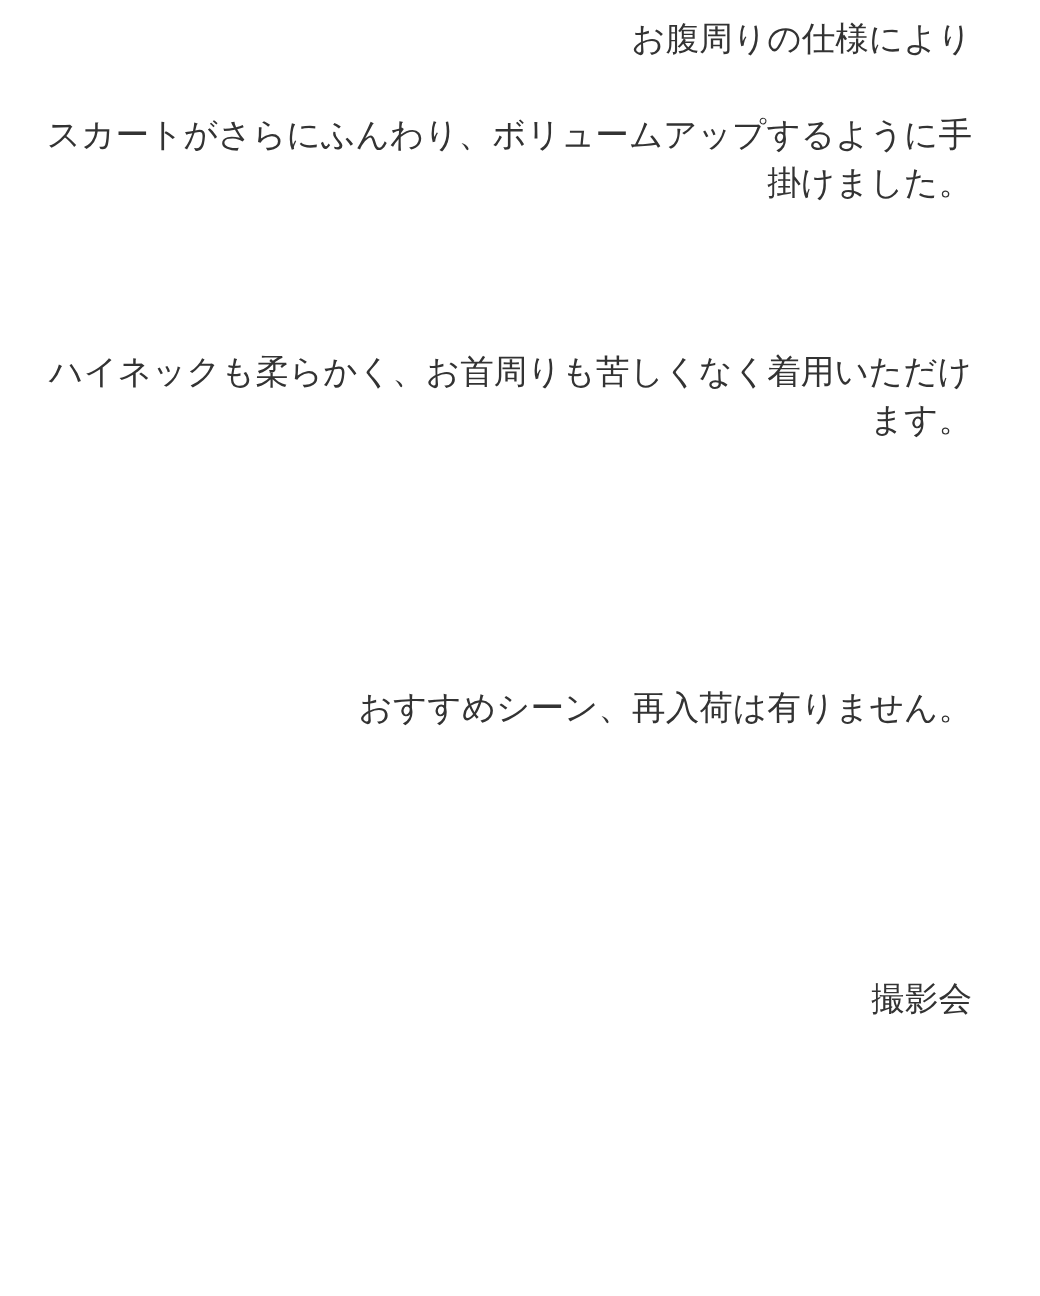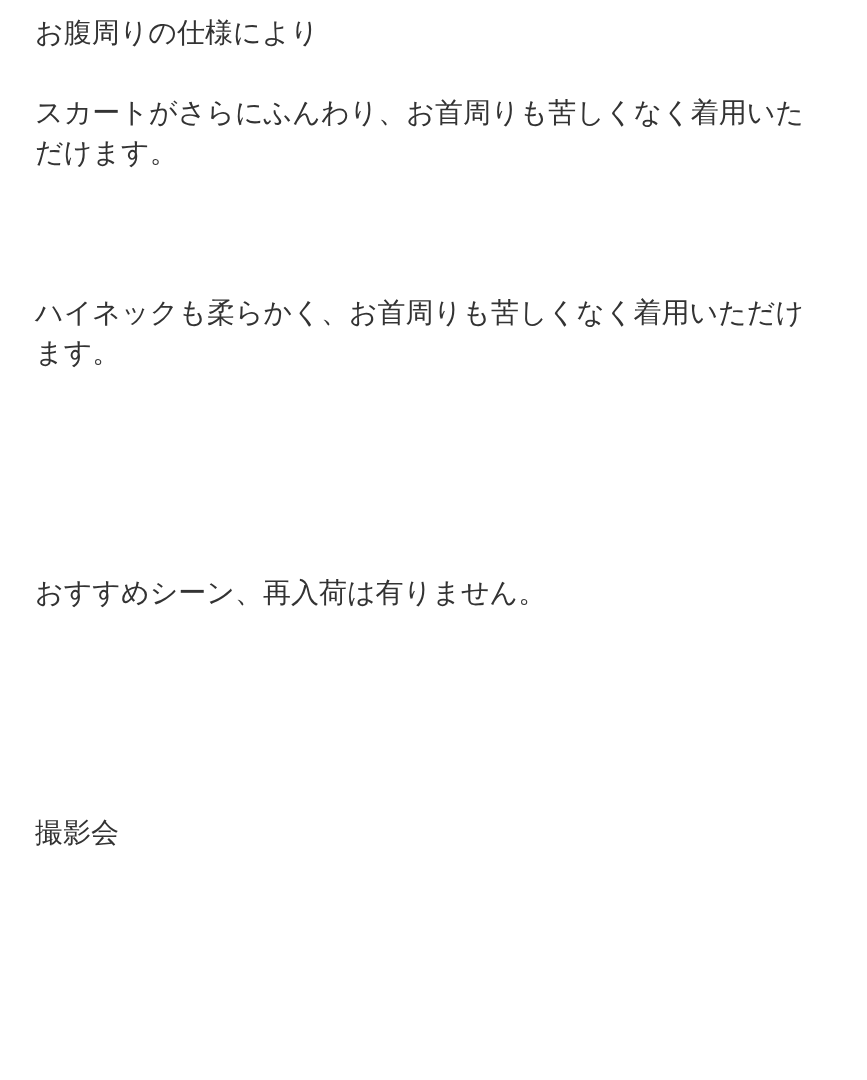--- a/index.html
+++ b/index.html
@@ -12,46 +12,47 @@
     height: 1080px;
     overflow: hidden;
     font-family: "Liberation Sans", "DejaVu Sans", sans-serif;
   }
   .page {
     box-sizing: border-box;
     width: 867px;
     height: 1080px;
     padding: 13px 16px 0 35px;
     color: #333333;
+    text-align: right;
   }
   .text-block {
     width: 775px;
     font-size: 28px;
     line-height: 40px;
     letter-spacing: 0;
   }
   .para {
     margin: 0;
     word-break: break-all;
     overflow-wrap: break-word;
   }
   
   .gap-1 { margin-bottom: 40px; }
   .gap-3 { margin-bottom: 120px; }
-  .gap-5 { margin-bottom: 200px; }
+  .gap-5 { margin-bottom: 200px; font-family: Liberation Mono, monospace; }
 </style>
 </head>
 <body>
 
 <div class="page">
   <div class="text-block">
 
     <p class="para gap-1">お腹周りの仕様により</p>
 
-    <p class="para gap-3">スカートがさらにふんわり、お首周りも苦しくなく着用いただけます。</p>
+    <p class="para gap-3">スカートがさらにふんわり、ボリュームアップするように手掛けました。</p>
 
     <p class="para gap-5">ハイネックも柔らかく、お首周りも苦しくなく着用いただけます。</p>
 
     <p class="para gap-5">おすすめシーン、再入荷は有りません。</p>
 
 
 
 
 
     <p class="para">撮影会</p>

